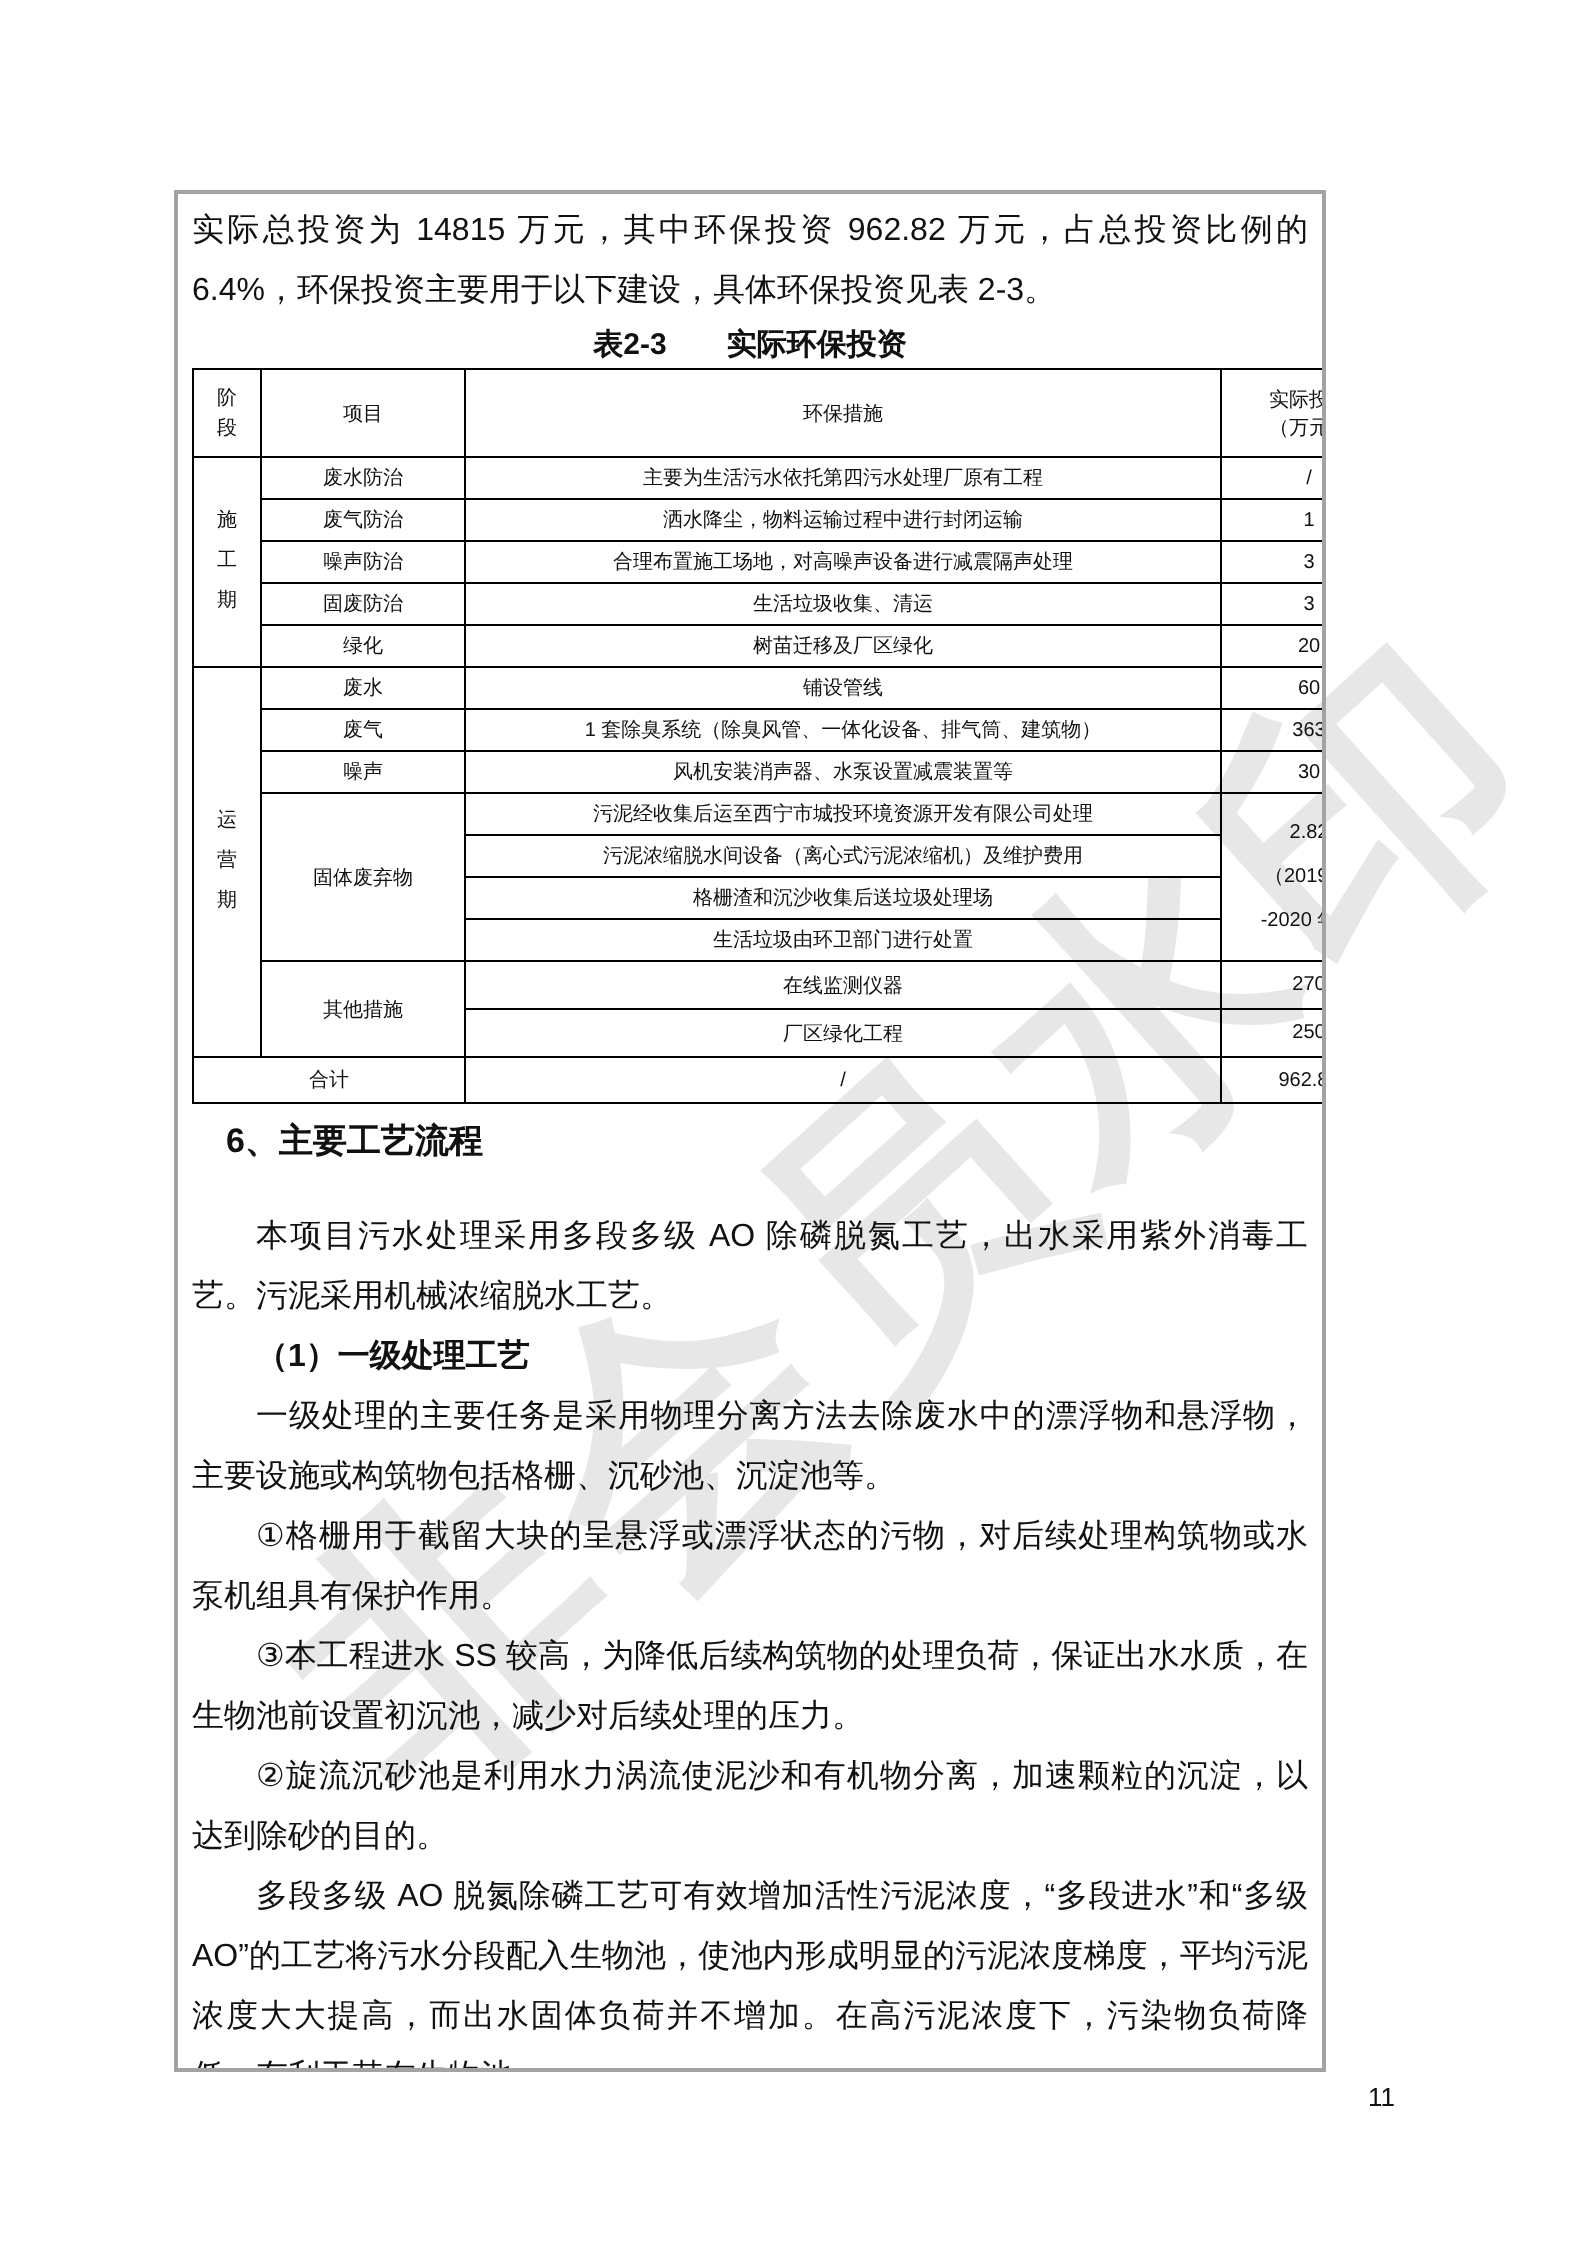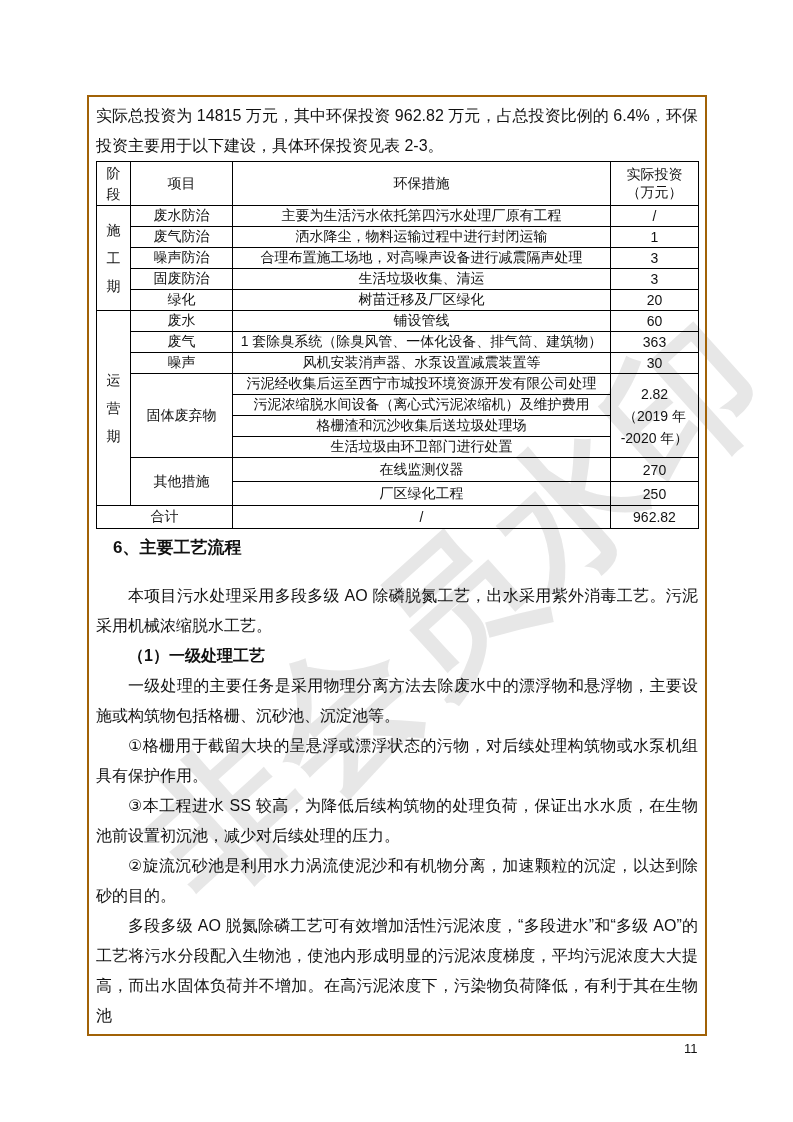--- a/index.html
+++ b/index.html
@@ -9,28 +9,28 @@
     font-family:"Liberation Sans","DejaVu Sans",sans-serif; color:#111111;
   }
   .watermark {
     position:absolute; left:50px; top:515px; width:790px; height:160px;
     text-align:center; font-size:148px; font-weight:bold; white-space:nowrap;
     color:rgba(70,70,70,0.13); letter-spacing:6px;
     transform:rotate(-42deg); transform-origin:center; z-index:0;
     user-select:none; pointer-events:none;
   }
   .content {
-    position:absolute; left:87px; top:95px; width:620px; height:941px;
-    border:2px solid #a16207; padding:4px 7px; z-index:1; overflow:hidden;
+    position:absolute; left:87px; top:95px; width:576px; height:941px;
+    border:2px solid #a3a3a3; padding:4px 7px; z-index:1; overflow:hidden;
     background:transparent;
   }
   .intro { font-size:16px; line-height:30px; text-align:justify; }
   .caption { text-align:center; font-weight:bold; font-size:15px; margin:2px 0; }
   .caption .gap { display:inline-block; width:2em; }
-  table { border-collapse:collapse; width:602px; table-layout:fixed; font-size:14px; }
+  table { border-collapse:collapse; width:602px; table-layout:fixed; font-size:10px; }
   td,th { border:1px solid #000; text-align:center; vertical-align:middle;
           padding:0 2px; font-weight:normal; overflow:hidden; }
   thead tr { height:44px; }
   tr.r { height:21px; }
   tr.r2 { height:24px; }
   tr.rt { height:23px; }
   .vert { display:inline-block; width:1.15em; word-break:break-all;
           line-height:2.0; vertical-align:middle; }
   .inv-multiline div { line-height:22px; }
   .sec-heading { font-size:17px; font-weight:bold; text-indent:1em;
@@ -41,20 +41,23 @@
 </style>
 </head>
 <body>
 
 <div class="watermark">非会员水印</div>
 
 <div class="content">
 
   <p class="intro">实际总投资为 14815 万元，其中环保投资 962.82 万元，占总投资比例的 6.4%，环保投资主要用于以下建设，具体环保投资见表 2-3。</p>
 
+  <div class="caption">
+    <span>表2-3</span><span class="gap"></span><span>实际环保投资</span>
+  </div>
 
   <table>
     <colgroup>
         <col style="width:34px">
         <col style="width:102px">
         <col style="width:378px">
         <col style="width:88px">
       </colgroup>
     <thead>
       <tr>

